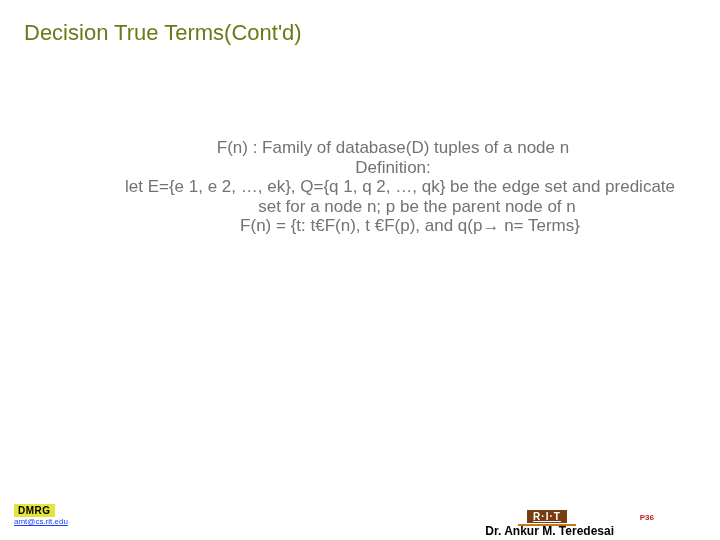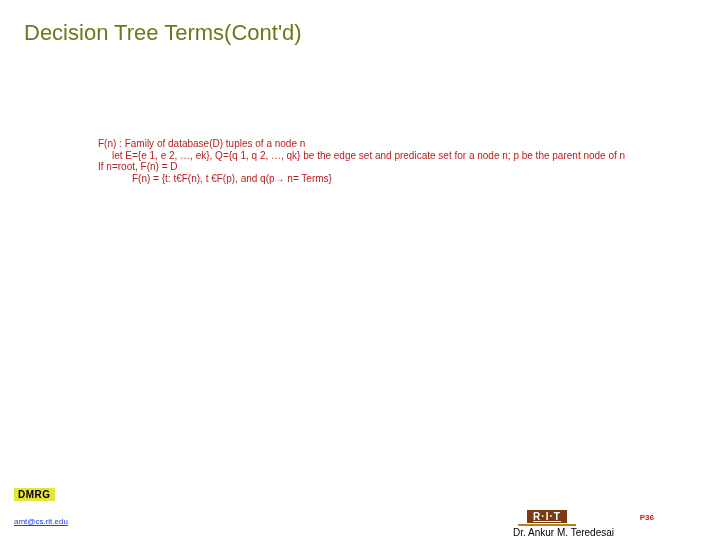--- a/index.html
+++ b/index.html
@@ -1,42 +1,42 @@
 <!DOCTYPE html>
 <html><head>
 <meta charset="utf-8">
 <style>
   * { margin: 0; padding: 0; box-sizing: border-box; }
   html, body { width: 720px; height: 540px; font-family: Arial, Helvetica, sans-serif; background: #fff; overflow: hidden; }
   .slide { position: relative; width: 720px; height: 540px; }
   .title { position: absolute; left: 24px; top: 20px; font-size: 22px; color: #6a7a1a; font-weight: 400; }
-  .body { position: absolute; left: 98px; top: 138px; width: 590px; font-size: 10px; color: #b91c1c; line-height: 1.15; }
+  .body { position: absolute; left: 98px; top: 138px; width: 590px; font-size: 17px; color: #737373; line-height: 1.15; text-align: center; }
   .body .line { margin-bottom: 0; }
   .hang { padding-left: 48px; text-indent: -34px; }
   .indent2 { padding-left: 34px; }
   .footer { position: absolute; left: 0; bottom: 0; width: 660px; height: 34px; }
   .dmrg { position: absolute; left: 14px; bottom: 14px; display: flex; flex-direction: column; align-items: flex-start; }
   .dmrg-box { background: #e4e43a; color: #000; font-size: 10px; font-weight: bold; padding: 1px 4px; letter-spacing: 0.5px; }
-  .dmrg-link { font-size: 8px; color: #1a3cff; text-decoration: underline; margin-top: 16px; }
+  .dmrg-link { font-size: 8px; color: #1a3cff; text-decoration: underline; margin-top: 0px; }
   .rit { position: absolute; right: 84px; bottom: 14px; display: flex; flex-direction: column; align-items: center; }
   .rit-logo { background: #7a3c12; color: #fff; font-size: 10px; font-weight: bold; padding: 1px 6px; letter-spacing: 1px; text-decoration: underline; }
   .rit-line { width: 58px; height: 2px; background: #c57a1a; margin-top: 1px; }
-  .author { position: absolute; right: 46px; bottom: 2px; font-size: 10px; color: #000; }
+  .author { position: absolute; right: 46px; bottom: 2px; font-size: 12px; color: #000; font-weight: bold; }
   .pnum { position: absolute; right: 6px; bottom: 18px; font-size: 8px; color: #c02020; font-weight: bold; }
 </style>
 </head>
 <body>
 
 <div class="slide">
-  <div class="title">Decision Tree Terms(Cont'd)</div>
+  <div class="title">Decision True Terms(Cont'd)</div>
 
   <div class="body">
     <div class="line">F(n) : Family of database(D) tuples of a node n</div>
+    <div class="line">Definition:</div>
     <div class="line hang">let E={e 1, e 2, …, ek}, Q={q 1, q 2, …, qk} be the edge set and predicate set for a node n; p be the parent node of n</div>
-    <div class="line">If n=root, F(n) = D</div>
     <div class="line indent2">F(n) = {t: t€F(n), t €F(p), and q(p→ n= Terms}</div>
   </div>
 
   <div class="footer">
     <div class="dmrg">
       <span class="dmrg-box">DMRG</span>
       <a class="dmrg-link" href="#">amt@cs.rit.edu</a>
     </div>
     <div class="rit">
       <span class="rit-logo">R·I·T</span>

